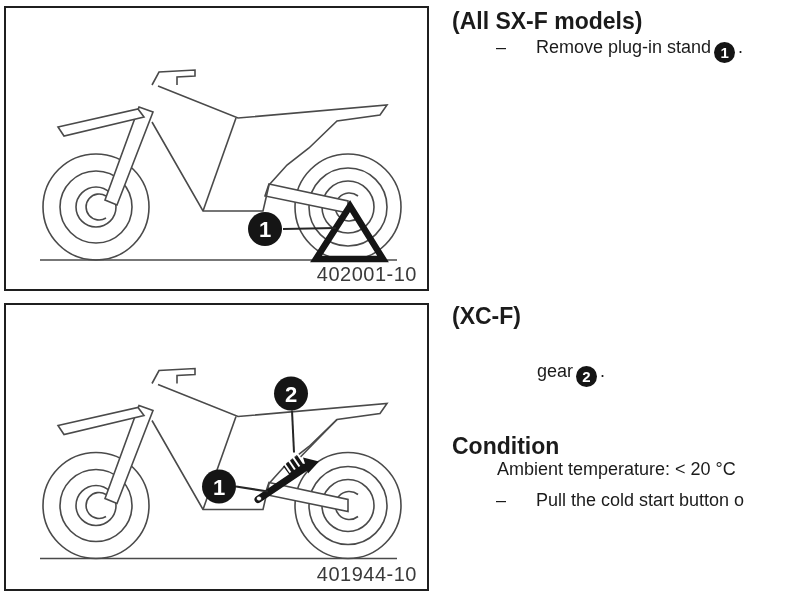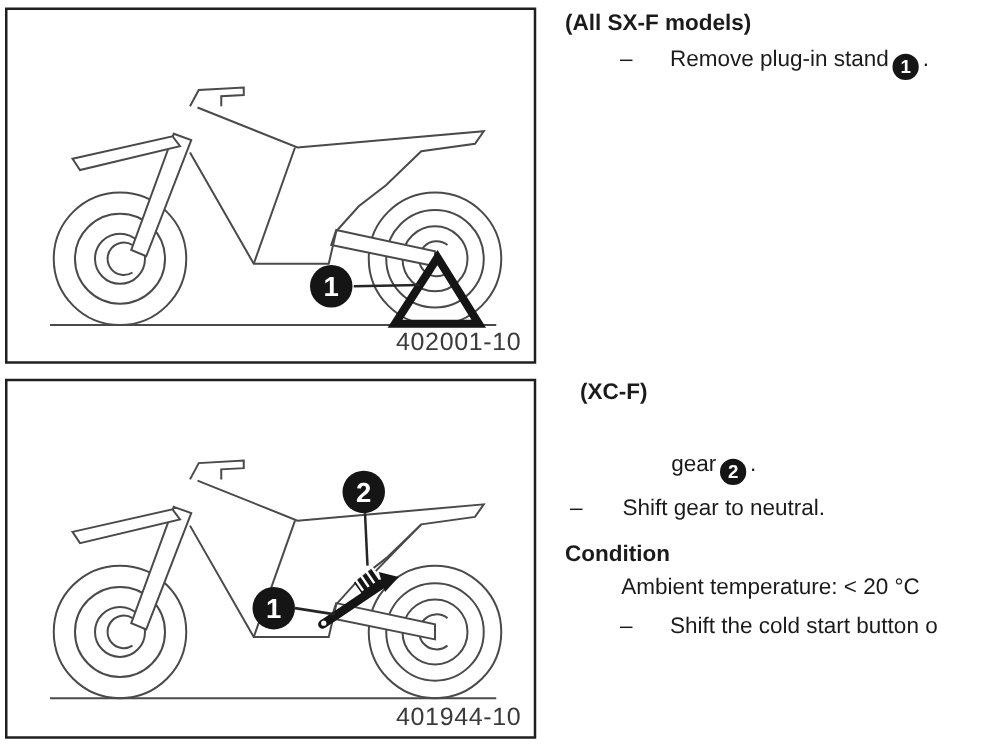--- a/index.html
+++ b/index.html
@@ -12,21 +12,21 @@
     border:2px solid #1f1f1f;box-sizing:content-box;
   }
   #fig1{top:6px;height:281px;}
   #fig2{top:303px;height:284px;}
   .fig-art{position:absolute;left:0;top:0;width:100%;height:100%;}
   .fig-label{
     position:absolute;right:10px;bottom:3px;font-size:20px;color:#3a3a3a;
     letter-spacing:0.5px;
   }
   .heading{
-    position:absolute;left:452px;font-size:18px;font-weight:bold;white-space:nowrap;text-align:center;
+    position:absolute;left:452px;font-size:23px;font-weight:bold;white-space:nowrap;text-align:center;
   }
   .item{position:absolute;font-size:18px;white-space:nowrap;}
   .lvl1{left:456px;}
   .lvl2{left:496px;}
   .dash1{display:inline-block;width:42px;}
   .dash2{display:inline-block;width:40px;}
   .plain{position:absolute;font-size:18px;white-space:nowrap;}
   .badge{
     display:inline-flex;align-items:center;justify-content:center;
     width:21px;height:21px;border-radius:50%;background:#151515;color:#ffffff;
@@ -98,32 +98,29 @@
     </svg>
     <div class="fig-label">401944-10</div>
   </div>
 
   <div class="heading" style="top:8px;">(All SX-F models)</div>
 
   <div class="item lvl2" style="top:37px;">
     <span class="dash2">–</span><span>Remove plug-in stand</span><span class="badge">1</span><span>.</span>
   </div>
 
-  <div class="heading" style="top:303px;margin-left:12px;">(XC-F)</div>
+  <div class="heading" style="top:303px;">(XC-F)</div>
 
   <div class="plain" style="left:537px;top:361px;">
     <span>gear</span><span class="badge">2</span><span>.</span>
   </div>
 
-  <div class="item lvl1" style="top:396px;">
-    <span class="dash1">–</span><span>Shift gear to neutral.</span>
-  </div>
 
   <div class="heading" style="top:433px;">Condition</div>
 
   <div class="plain" style="left:497px;top:459px;text-align:center;">Ambient temperature: &lt; 20 °C</div>
 
   <div class="item lvl2" style="top:490px;">
-    <span class="dash2">–</span><span>Shift the cold start button o</span>
+    <span class="dash2">–</span><span>Pull the cold start button o</span>
   </div>
 
 
 </div>
 
 </body></html>

